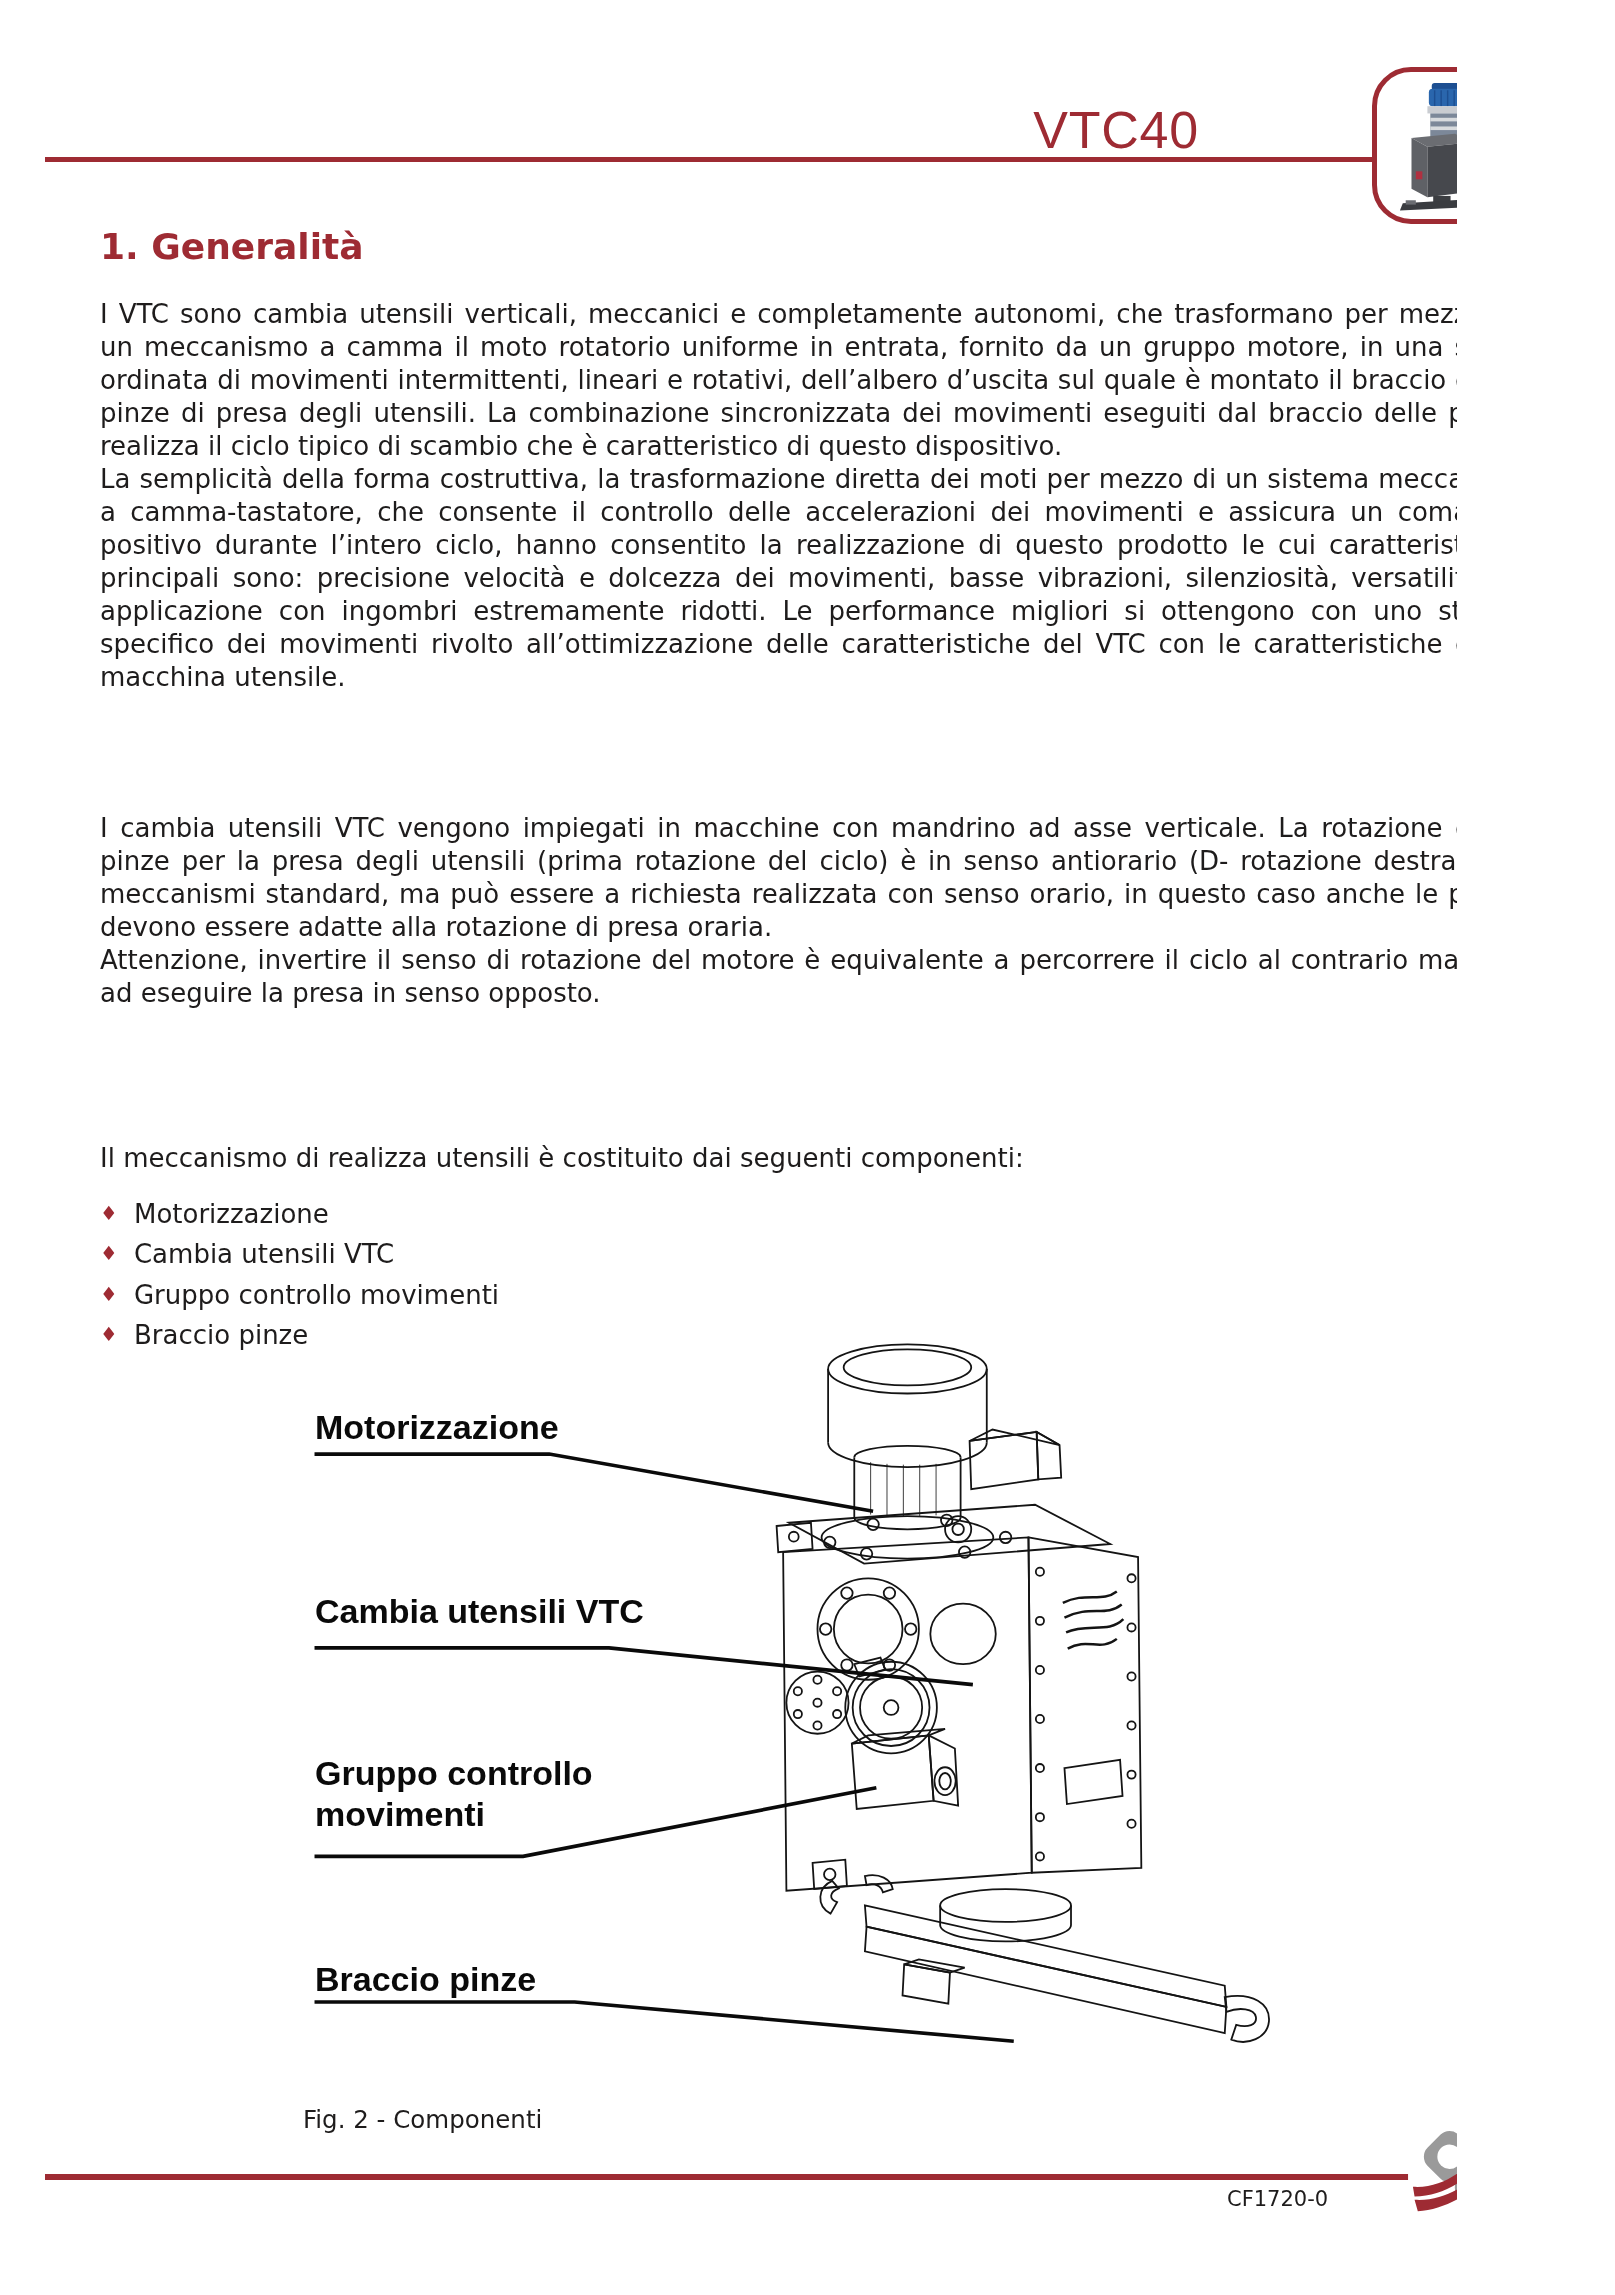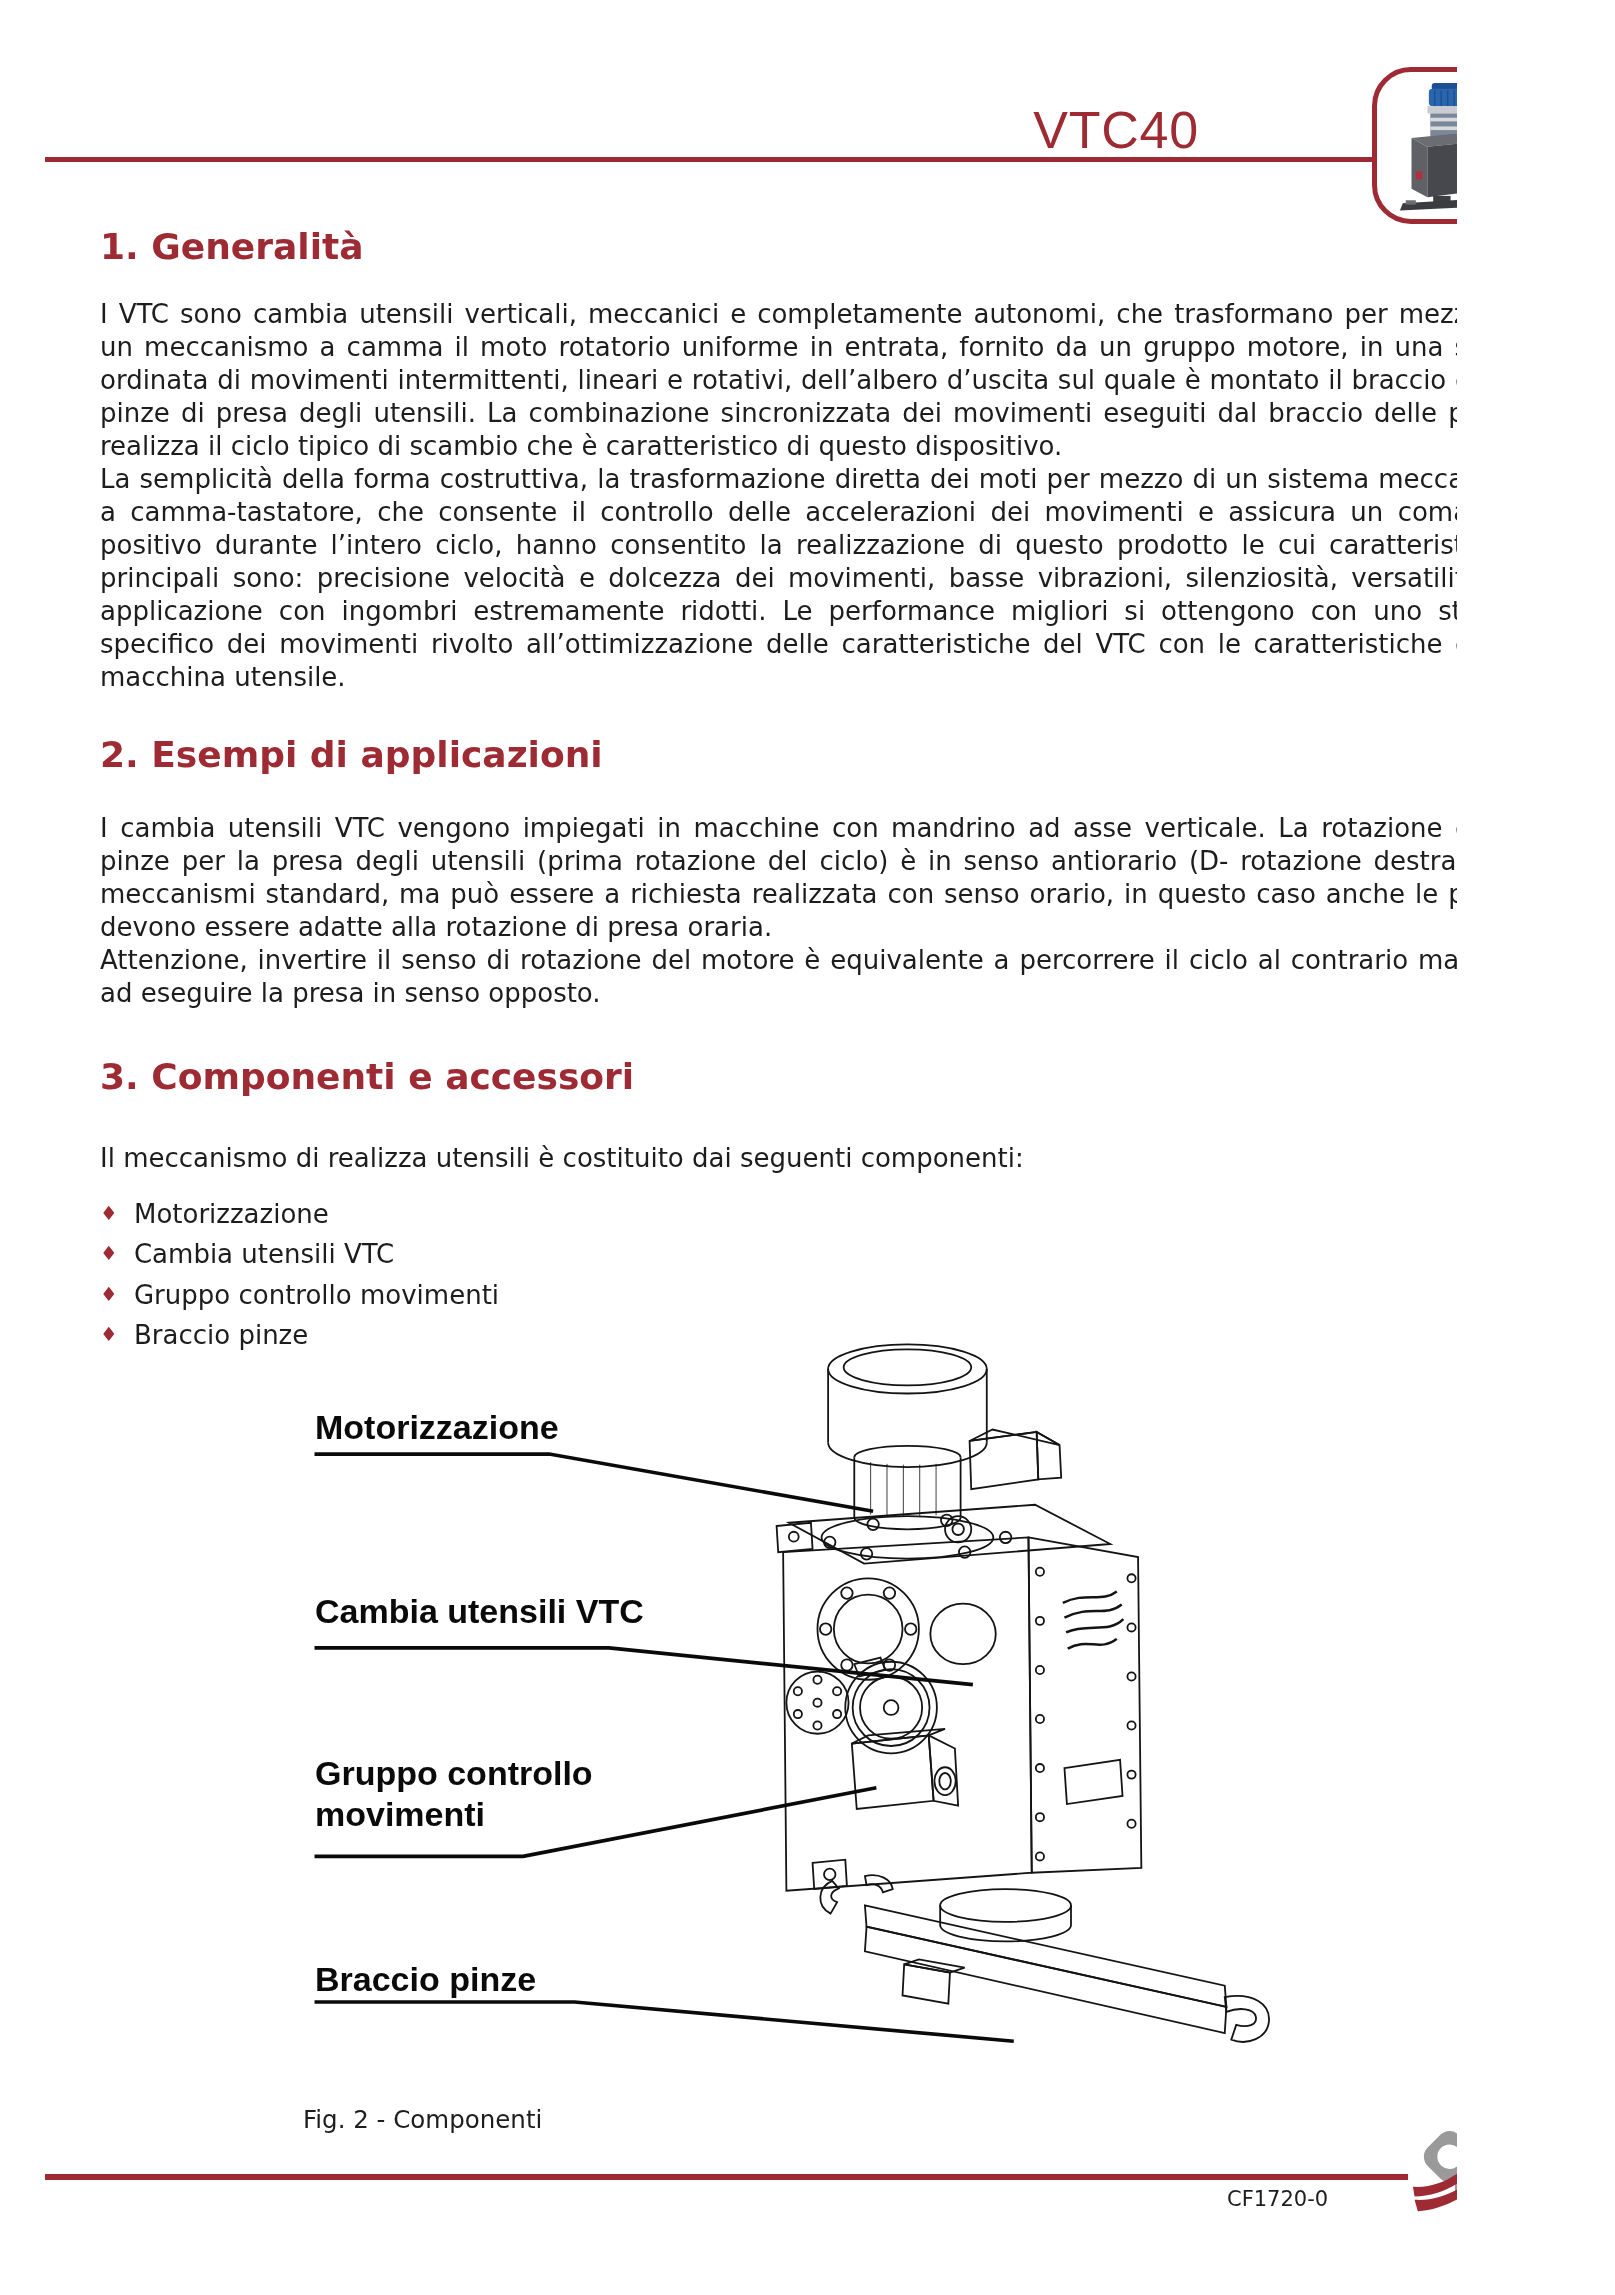--- a/index.html
+++ b/index.html
@@ -114,27 +114,25 @@
       <rect x="112" y="164" width="14" height="6" fill="#6b6d72"></rect>
     </svg>
   </div>
 
   <div class="section-title" style="top:226px">1. Generalità</div>
   <div class="body-block" style="top:298px">
     <p>I VTC sono cambia utensili verticali, meccanici e completamente autonomi, che trasformano per mezzo di un meccanismo a camma il moto rotatorio uniforme in entrata, fornito da un gruppo motore, in una serie ordinata di movimenti intermittenti, lineari e rotativi, dell’albero d’uscita sul quale è montato il braccio delle pinze di presa degli utensili. La combinazione sincronizzata dei movimenti eseguiti dal braccio delle pinze realizza il ciclo tipico di scambio che è caratteristico di questo dispositivo.</p>
     <p>La semplicità della forma costruttiva, la trasformazione diretta dei moti per mezzo di un sistema meccanico a camma-tastatore, che consente il controllo delle accelerazioni dei movimenti e assicura un comando positivo durante l’intero ciclo, hanno consentito la realizzazione di questo prodotto le cui caratteristiche principali sono: precisione velocità e dolcezza dei movimenti, basse vibrazioni, silenziosità, versatilità di applicazione con ingombri estremamente ridotti. Le performance migliori si ottengono con uno studio specifico dei movimenti rivolto all’ottimizzazione delle caratteristiche del VTC con le caratteristiche della macchina utensile.</p>
   </div>
 
-  <div class="section-title" style="top:734px">2. Esempi di applicazioni</div>
   <div class="body-block" style="top:812px">
     <p>I cambia utensili VTC vengono impiegati in macchine con mandrino ad asse verticale. La rotazione delle pinze per la presa degli utensili (prima rotazione del ciclo) è in senso antiorario (D- rotazione destra) nei meccanismi standard, ma può essere a richiesta realizzata con senso orario, in questo caso anche le pinze devono essere adatte alla rotazione di presa oraria.</p>
     <p>Attenzione, invertire il senso di rotazione del motore è equivalente a percorrere il ciclo al contrario ma non ad eseguire la presa in senso opposto.</p>
   </div>
 
-  <div class="section-title" style="top:1056px">3. Componenti e accessori</div>
   <div class="intro-line" style="top:1142px">Il meccanismo di realizza utensili è costituito dai seguenti componenti:</div>
 
   <ul class="component-list">
     <li>
         <span class="diamond-icon"></span>
         <span>Motorizzazione</span>
       </li>
     <li>
         <span class="diamond-icon"></span>
         <span>Cambia utensili VTC</span>

